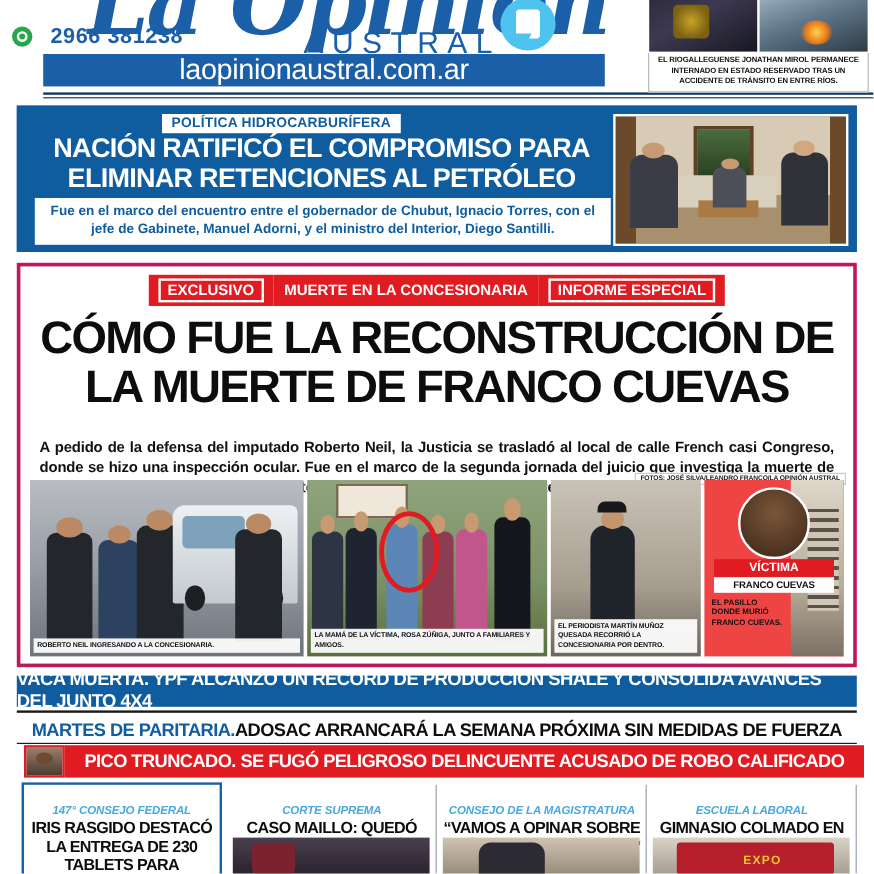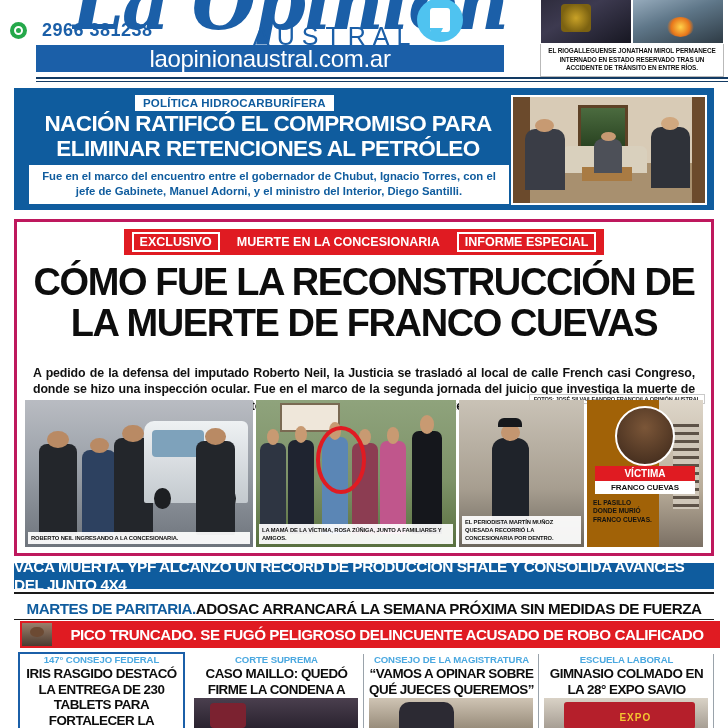--- a/index.html
+++ b/index.html
@@ -138,21 +138,21 @@
   .ph-cap{
     position:absolute;left:3px;right:3px;bottom:3px;
     background:rgba(255,255,255,0.93);color:#111;
     font-size:5.8px;line-height:8px;font-weight:600;
     padding:2px 3px;letter-spacing:-0.1px;
   }
   .ph-cap b{font-weight:800;}
   .ph1{flex:0 0 228px;background:linear-gradient(180deg,#b9bcc2 0%,#9aa0a8 45%,#6e747c 100%);}
   .ph2{flex:0 0 200px;background:linear-gradient(180deg,#8fa37c 0%,#7d9268 55%,#59703f 100%);}
   .ph3{flex:1 1 auto;background:linear-gradient(180deg,#c9c2b6 0%,#a79e90 60%,#6d675d 100%);}
-  .ph4{flex:0 0 116px;background:#a16207;}
+  .ph4{flex:0 0 116px;background:#ef4444;}
 
   .credit{
     position:absolute;right:6px;top:172px;background:#ffffff;
     border:1px solid #c9c9c9;padding:1px 4px;
     font-size:5.6px;font-weight:700;color:#222;letter-spacing:-0.1px;
   }
   
   .cop{position:absolute;bottom:8%;background:#23262b;border-radius:8px 8px 2px 2px;}
   .cop:before{content:"";position:absolute;left:22%;top:-14%;width:56%;height:18%;background:#b98a64;border-radius:50%;}
   .van{position:absolute;right:2%;top:14%;width:46%;height:56%;background:linear-gradient(180deg,#eef1f3,#c3c9ce);border-radius:10px 6px 2px 2px;}
@@ -209,21 +209,21 @@
     display:flex;align-items:center;justify-content:center;
     font-size:15.2px;font-weight:800;letter-spacing:-0.45px;
   }
 
   
   .cols{position:absolute;left:14px;top:652px;width:700px;height:76px;display:flex;gap:0;}
   .col{flex:1;position:relative;padding:0 5px;box-sizing:border-box;}
   .col-sep{position:absolute;right:0;top:2px;bottom:0;width:1px;background:#9aa3ab;}
   .col-kick{
     text-align:center;font-size:9.6px;font-weight:800;
-    color:#4aa8e0;letter-spacing:-0.1px;padding-top:2px;
+    color:#4aa8e0;letter-spacing:-0.1px;padding-top:18px;font-style:italic;
   }
   .col-title{
     text-align:center;font-size:13.4px;font-weight:800;color:#0d0d0d;
     line-height:15.5px;letter-spacing:-0.5px;margin-top:1px;
   }
   .col1-box{position:absolute;left:4px;right:4px;top:0;bottom:-6px;border:2px solid #1b5fa8;box-sizing:border-box;}
   .col1-inner{position:relative;z-index:2;}
   .col-photo{position:absolute;left:5px;right:6px;top:46px;bottom:-6px;overflow:hidden;}
   .cp2{background:linear-gradient(180deg,#4a3f4e 0%,#241d29 100%);}
   .cp2:after{content:"";position:absolute;left:10%;top:14%;width:22%;height:70%;background:#7b2230;border-radius:4px;}

